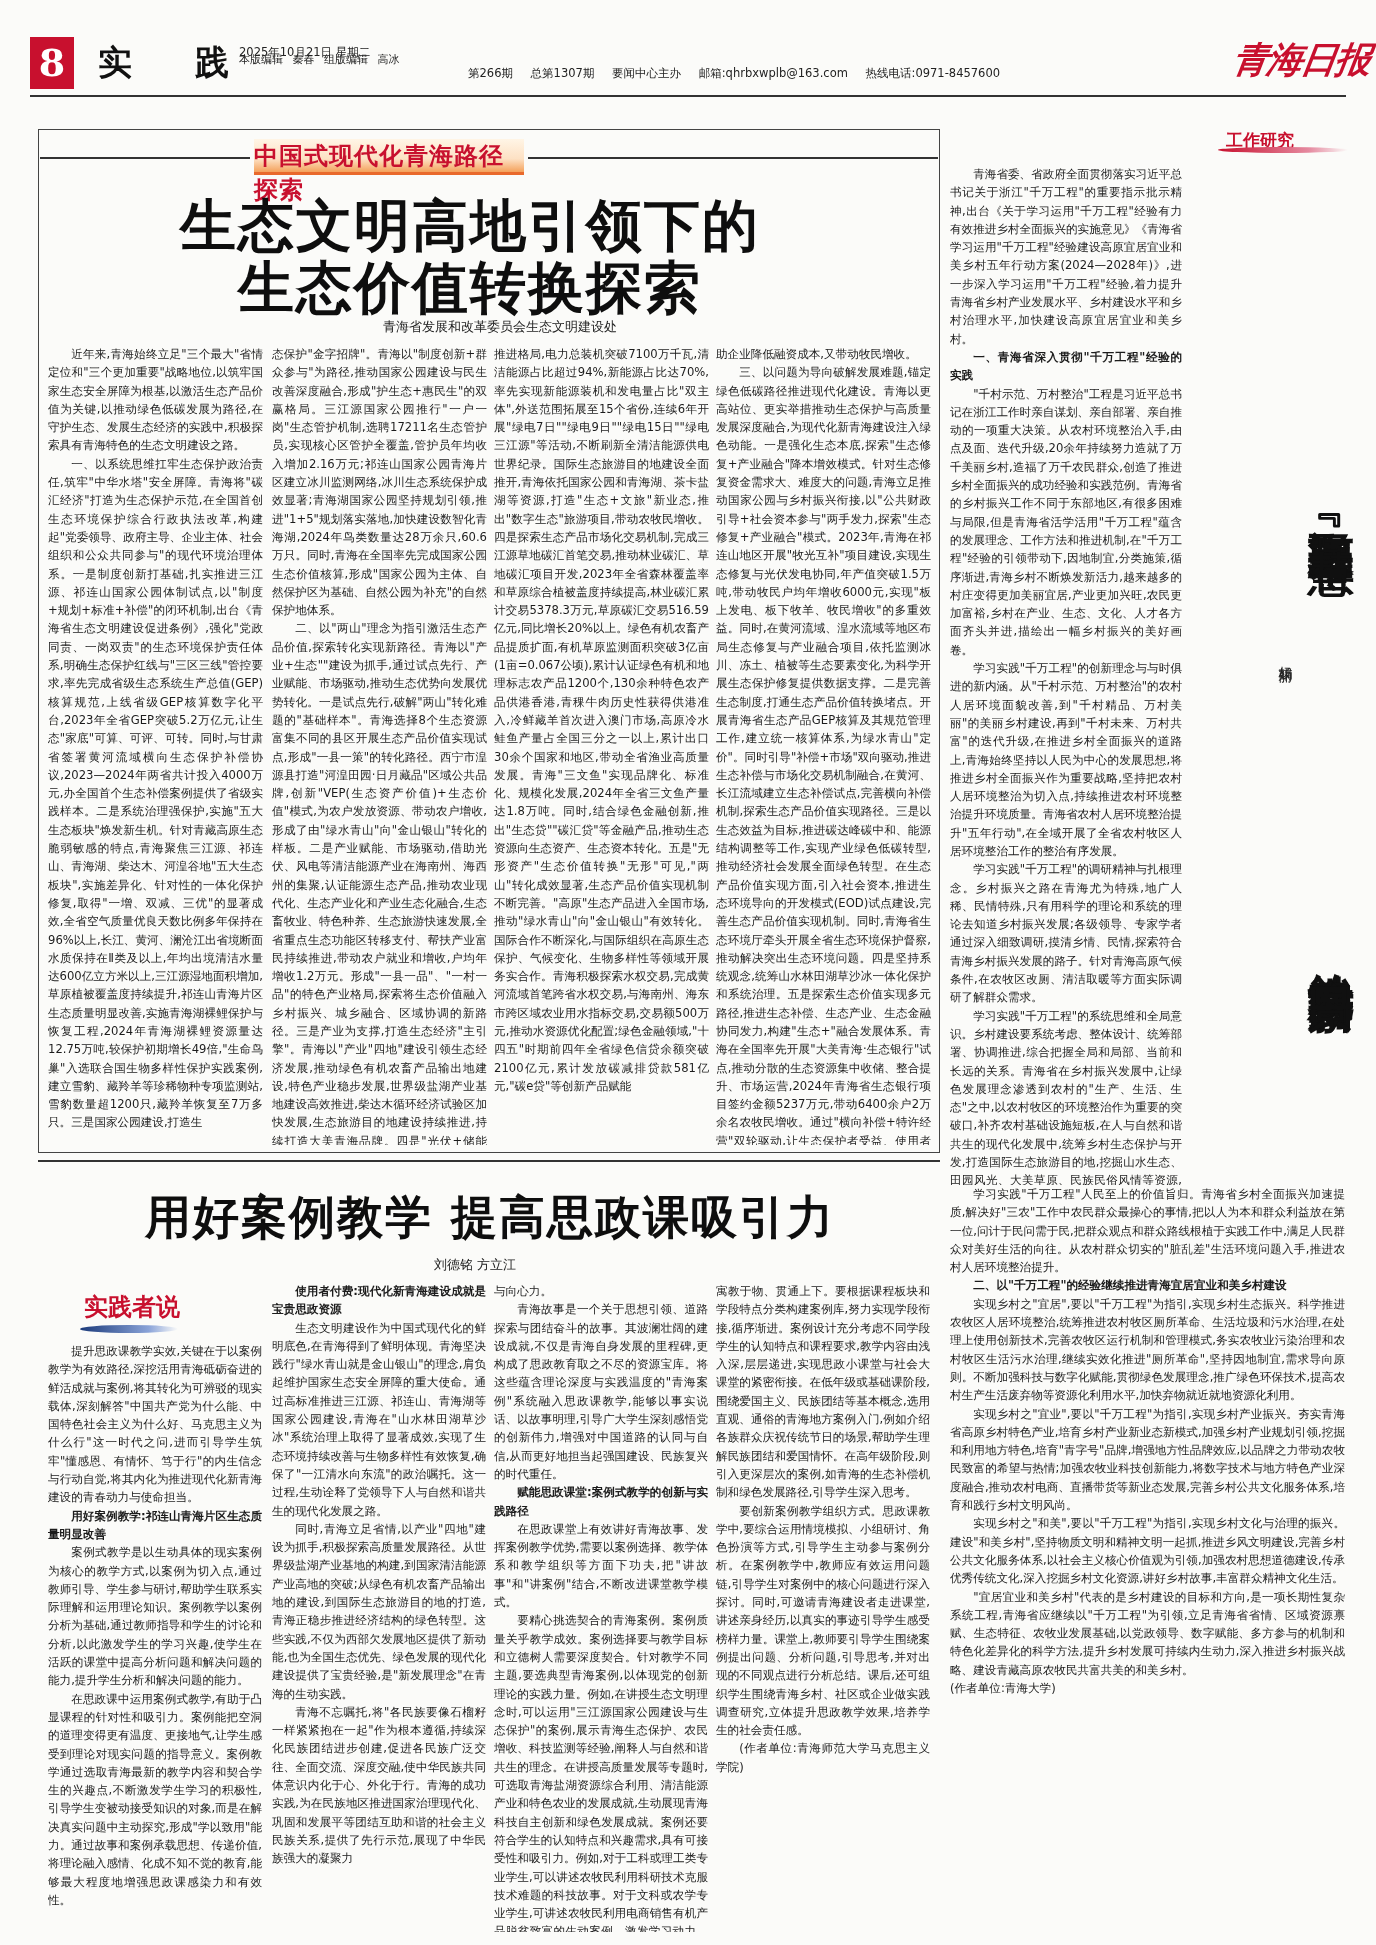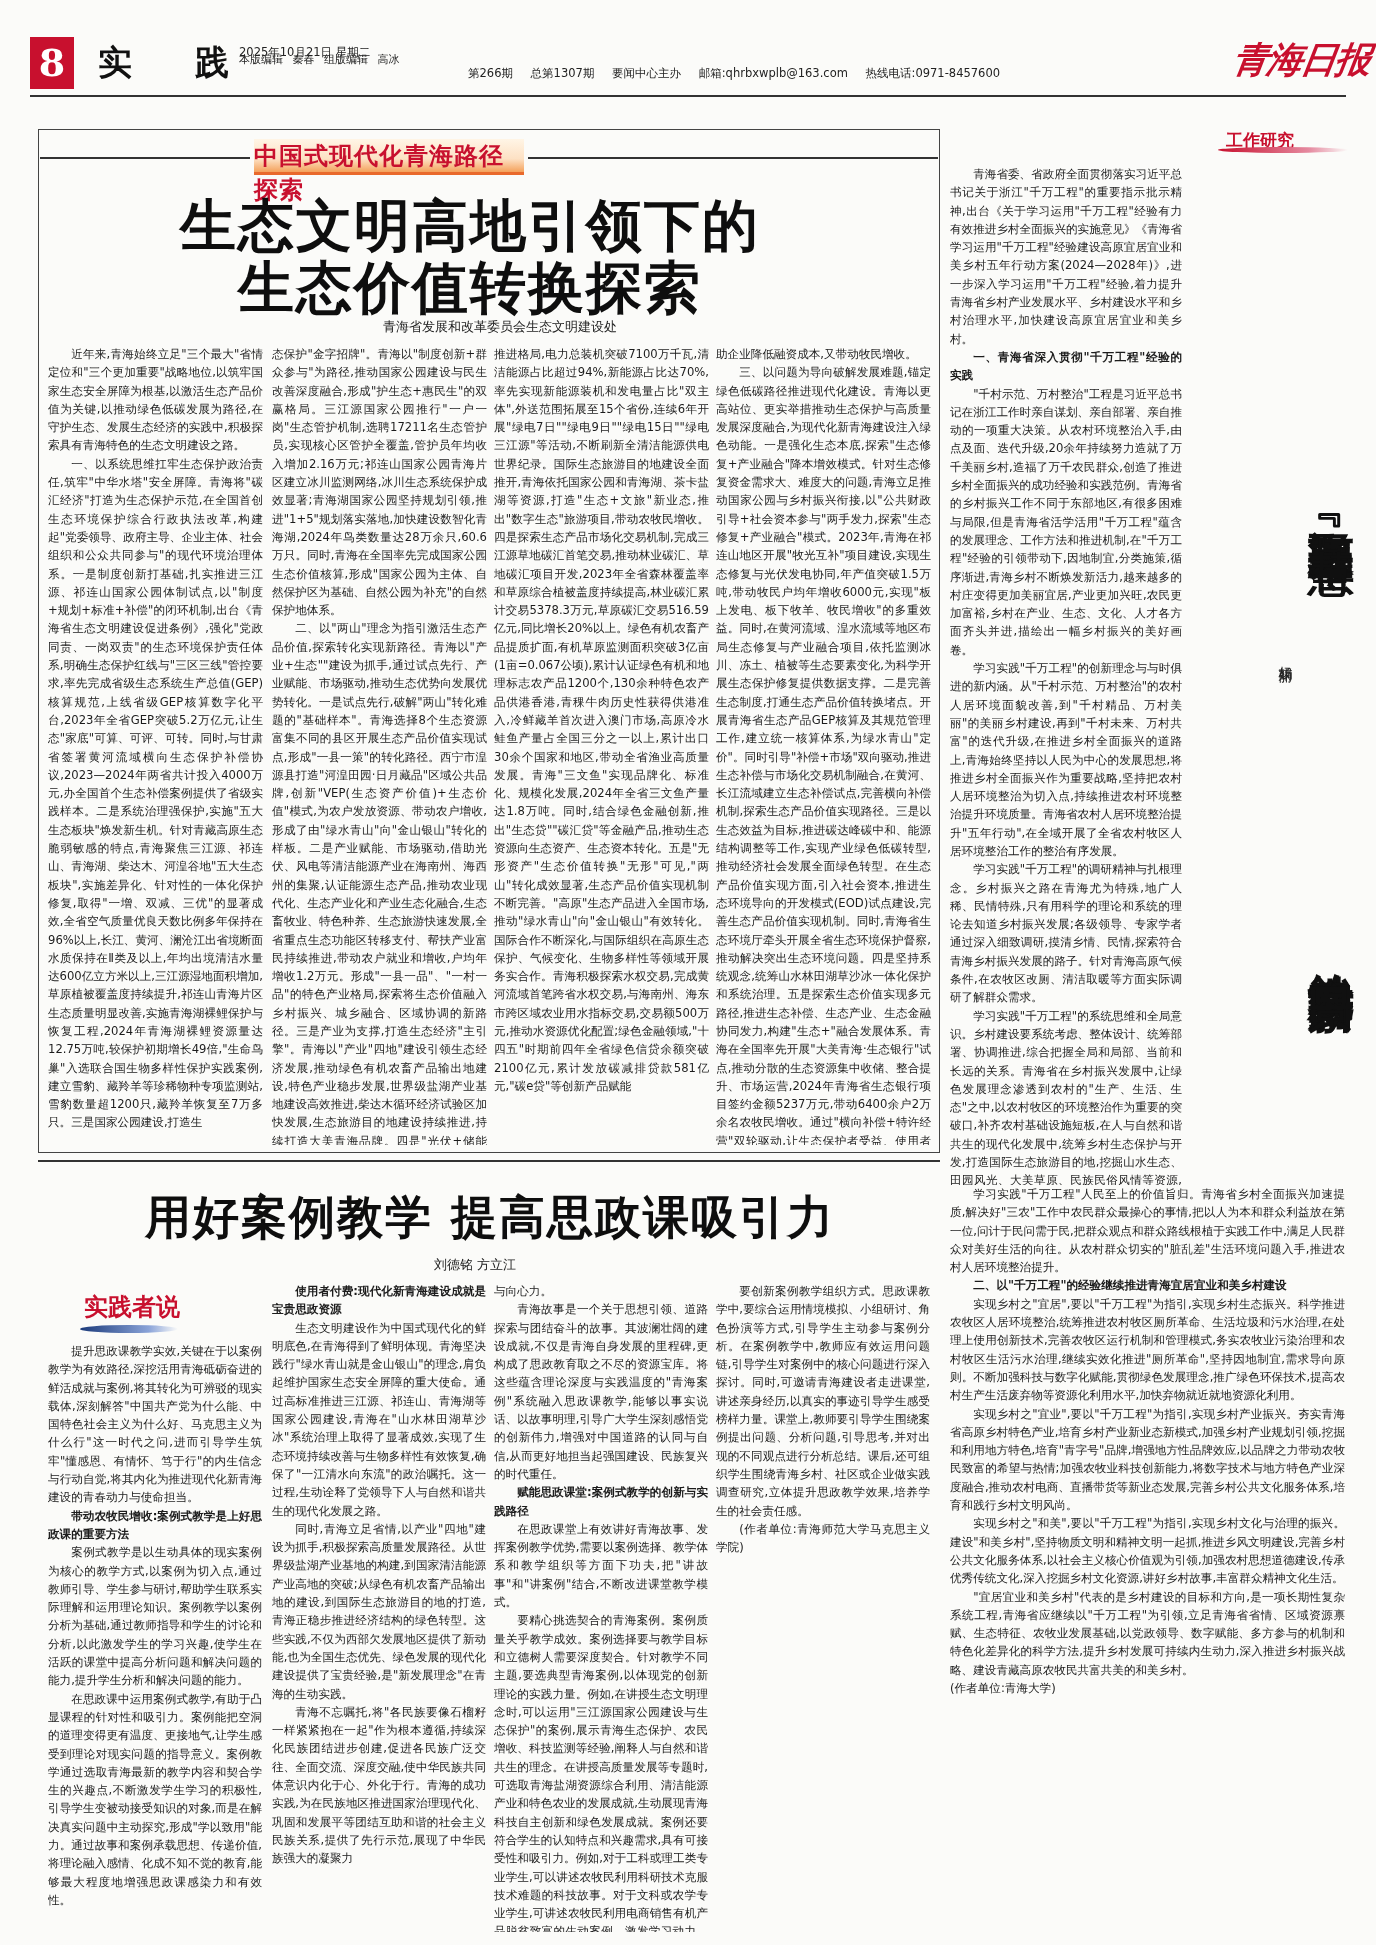--- a/index.html
+++ b/index.html
@@ -143,34 +143,35 @@
 </div>
 
 <div class="rule" style="left:38px; top:1160px; width:902px; height:1.5px;"></div>
 
 <div class="lower-title">用好案例教学  提高思政课吸引力</div>
 <div class="byline" style="left:335px; top:1256px; width:280px;">刘德铭  方立江</div>
 <div class="badge-practice">实践者说</div>
 
 <div class="col" style="left:48px; top:1342px; width:214px; height:590px;">
   <p>提升思政课教学实效,关键在于以案例教学为有效路径,深挖活用青海砥砺奋进的鲜活成就与案例,将其转化为可辨驳的现实载体,深刻解答"中国共产党为什么能、中国特色社会主义为什么好、马克思主义为什么行"这一时代之问,进而引导学生筑牢"懂感恩、有情怀、笃于行"的内生信念与行动自觉,将其内化为推进现代化新青海建设的青春动力与使命担当。</p>
-  <p style="font-weight:bold;">带动农牧民增收:案例式教学是上好思政课的重要方法</p>
+  <p style="font-weight:bold;">用好案例教学:祁连山青海片区生态质量明显改善</p>
   <p>案例式教学是以生动具体的现实案例为核心的教学方式,以案例为切入点,通过教师引导、学生参与研讨,帮助学生联系实际理解和运用理论知识。案例教学以案例分析为基础,通过教师指导和学生的讨论和分析,以此激发学生的学习兴趣,使学生在活跃的课堂中提高分析问题和解决问题的能力,提升学生分析和解决问题的能力。</p>
   <p>在思政课中运用案例式教学,有助于凸显课程的针对性和吸引力。案例能把空洞的道理变得更有温度、更接地气,让学生感受到理论对现实问题的指导意义。案例教学通过选取青海最新的教学内容和契合学生的兴趣点,不断激发学生学习的积极性,引导学生变被动接受知识的对象,而是在解决真实问题中主动探究,形成"学以致用"能力。通过故事和案例承载思想、传递价值,将理论融入感情、化成不知不觉的教育,能够最大程度地增强思政课感染力和有效性。</p>
 </div>
 <div class="col" style="left:272px; top:1282px; width:214px; height:650px;">
   <p style="font-weight:bold;">使用者付费:现代化新青海建设成就是宝贵思政资源</p>
   <p>生态文明建设作为中国式现代化的鲜明底色,在青海得到了鲜明体现。青海坚决践行"绿水青山就是金山银山"的理念,肩负起维护国家生态安全屏障的重大使命。通过高标准推进三江源、祁连山、青海湖等国家公园建设,青海在"山水林田湖草沙冰"系统治理上取得了显著成效,实现了生态环境持续改善与生物多样性有效恢复,确保了"一江清水向东流"的政治嘱托。这一过程,生动诠释了党领导下人与自然和谐共生的现代化发展之路。</p>
   <p>同时,青海立足省情,以产业"四地"建设为抓手,积极探索高质量发展路径。从世界级盐湖产业基地的构建,到国家清洁能源产业高地的突破;从绿色有机农畜产品输出地的建设,到国际生态旅游目的地的打造,青海正稳步推进经济结构的绿色转型。这些实践,不仅为西部欠发展地区提供了新动能,也为全国生态优先、绿色发展的现代化建设提供了宝贵经验,是"新发展理念"在青海的生动实践。</p>
   <p>青海不忘嘱托,将"各民族要像石榴籽一样紧紧抱在一起"作为根本遵循,持续深化民族团结进步创建,促进各民族广泛交往、全面交流、深度交融,使中华民族共同体意识内化于心、外化于行。青海的成功实践,为在民族地区推进国家治理现代化、巩固和发展平等团结互助和谐的社会主义民族关系,提供了先行示范,展现了中华民族强大的凝聚力</p>
 </div>
 <div class="col" style="left:494px; top:1282px; width:214px; height:650px;">
   <p class="noindent">与向心力。</p>
   <p>青海故事是一个关于思想引领、道路探索与团结奋斗的故事。其波澜壮阔的建设成就,不仅是青海自身发展的里程碑,更构成了思政教育取之不尽的资源宝库。将这些蕴含理论深度与实践温度的"青海案例"系统融入思政课教学,能够以事实说话、以故事明理,引导广大学生深刻感悟党的创新伟力,增强对中国道路的认同与自信,从而更好地担当起强国建设、民族复兴的时代重任。</p>
   <p style="font-weight:bold;">赋能思政课堂:案例式教学的创新与实践路径</p>
   <p>在思政课堂上有效讲好青海故事、发挥案例教学优势,需要以案例选择、教学体系和教学组织等方面下功夫,把"讲故事"和"讲案例"结合,不断改进课堂教学模式。</p>
   <p>要精心挑选契合的青海案例。案例质量关乎教学成效。案例选择要与教学目标和立德树人需要深度契合。针对教学不同主题,要选典型青海案例,以体现党的创新理论的实践力量。例如,在讲授生态文明理念时,可以运用"三江源国家公园建设与生态保护"的案例,展示青海生态保护、农民增收、科技监测等经验,阐释人与自然和谐共生的理念。在讲授高质量发展等专题时,可选取青海盐湖资源综合利用、清洁能源产业和特色农业的发展成就,生动展现青海科技自主创新和绿色发展成就。案例还要符合学生的认知特点和兴趣需求,具有可接受性和吸引力。例如,对于工科或理工类专业学生,可以讲述农牧民利用科研技术克服技术难题的科技故事。对于文科或农学专业学生,可讲述农牧民利用电商销售有机产品脱贫致富的生动案例。激发学习动力、提高案例教学的实际效果。</p>
 
 </div>
 <div class="col" style="left:716px; top:1282px; width:214px; height:650px;">
+  <p class="noindent">寓教于物、贯通上下。要根据课程板块和学段特点分类构建案例库,努力实现学段衔接,循序渐进。案例设计充分考虑不同学段学生的认知特点和课程要求,教学内容由浅入深,层层递进,实现思政小课堂与社会大课堂的紧密衔接。在低年级或基础课阶段,围绕爱国主义、民族团结等基本概念,选用直观、通俗的青海地方案例入门,例如介绍各族群众庆祝传统节日的场景,帮助学生理解民族团结和爱国情怀。在高年级阶段,则引入更深层次的案例,如青海的生态补偿机制和绿色发展路径,引导学生深入思考。</p>
   <p>要创新案例教学组织方式。思政课教学中,要综合运用情境模拟、小组研讨、角色扮演等方式,引导学生主动参与案例分析。在案例教学中,教师应有效运用问题链,引导学生对案例中的核心问题进行深入探讨。同时,可邀请青海建设者走进课堂,讲述亲身经历,以真实的事迹引导学生感受榜样力量。课堂上,教师要引导学生围绕案例提出问题、分析问题,引导思考,并对出现的不同观点进行分析总结。课后,还可组织学生围绕青海乡村、社区或企业做实践调查研究,立体提升思政教学效果,培养学生的社会责任感。</p>
   <p>(作者单位:青海师范大学马克思主义学院)</p>
 </div>
 
 </body></html>

